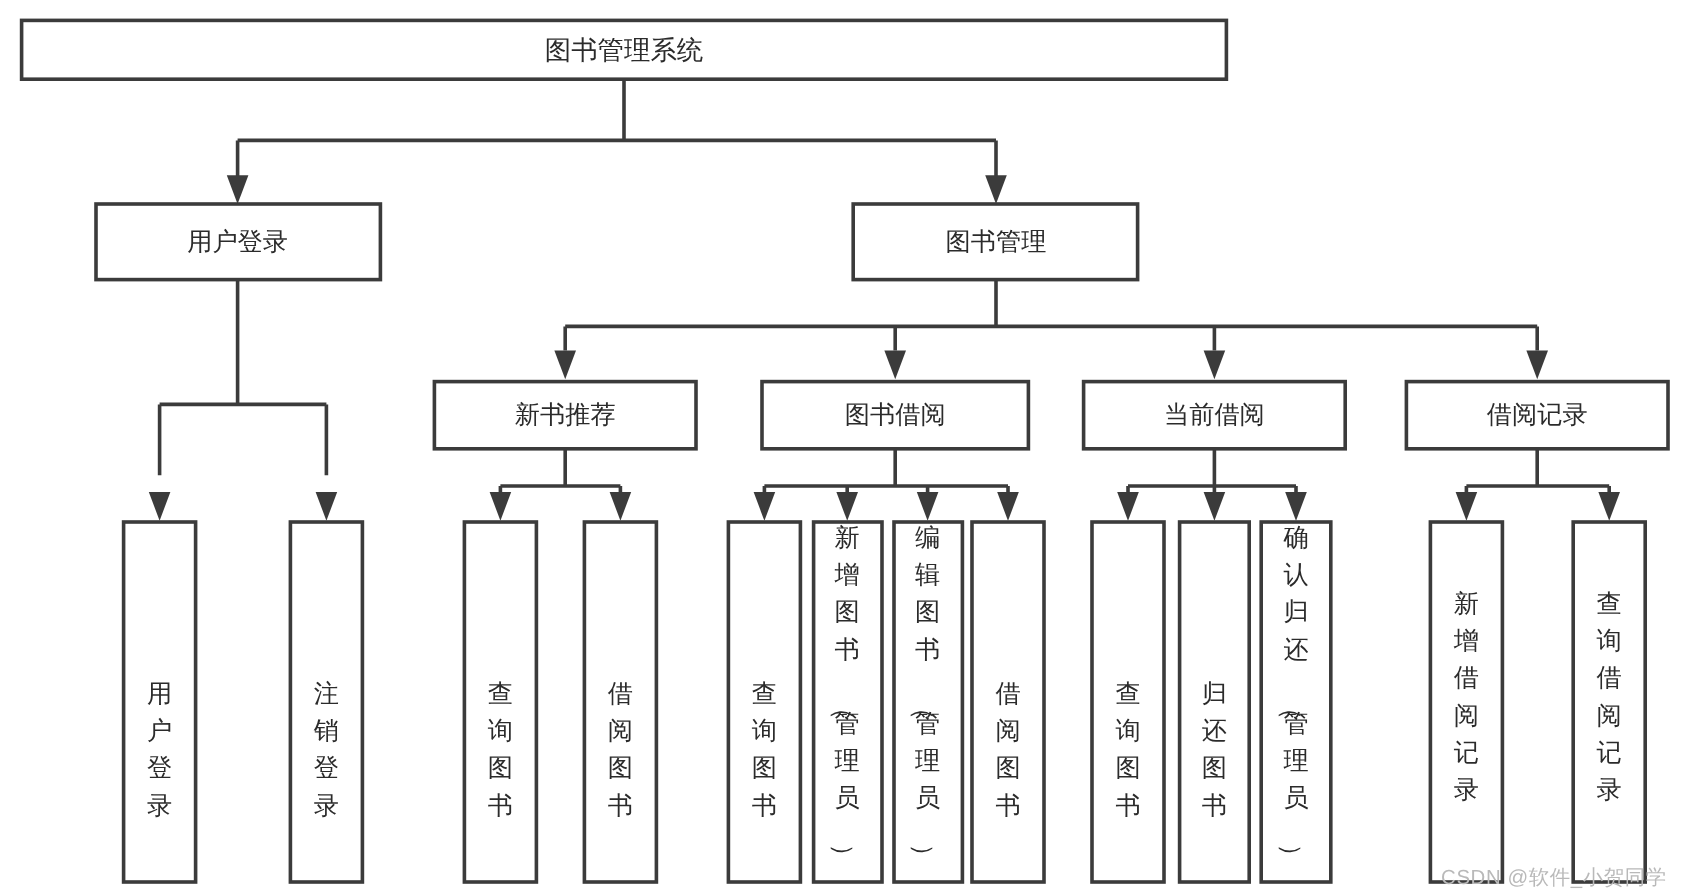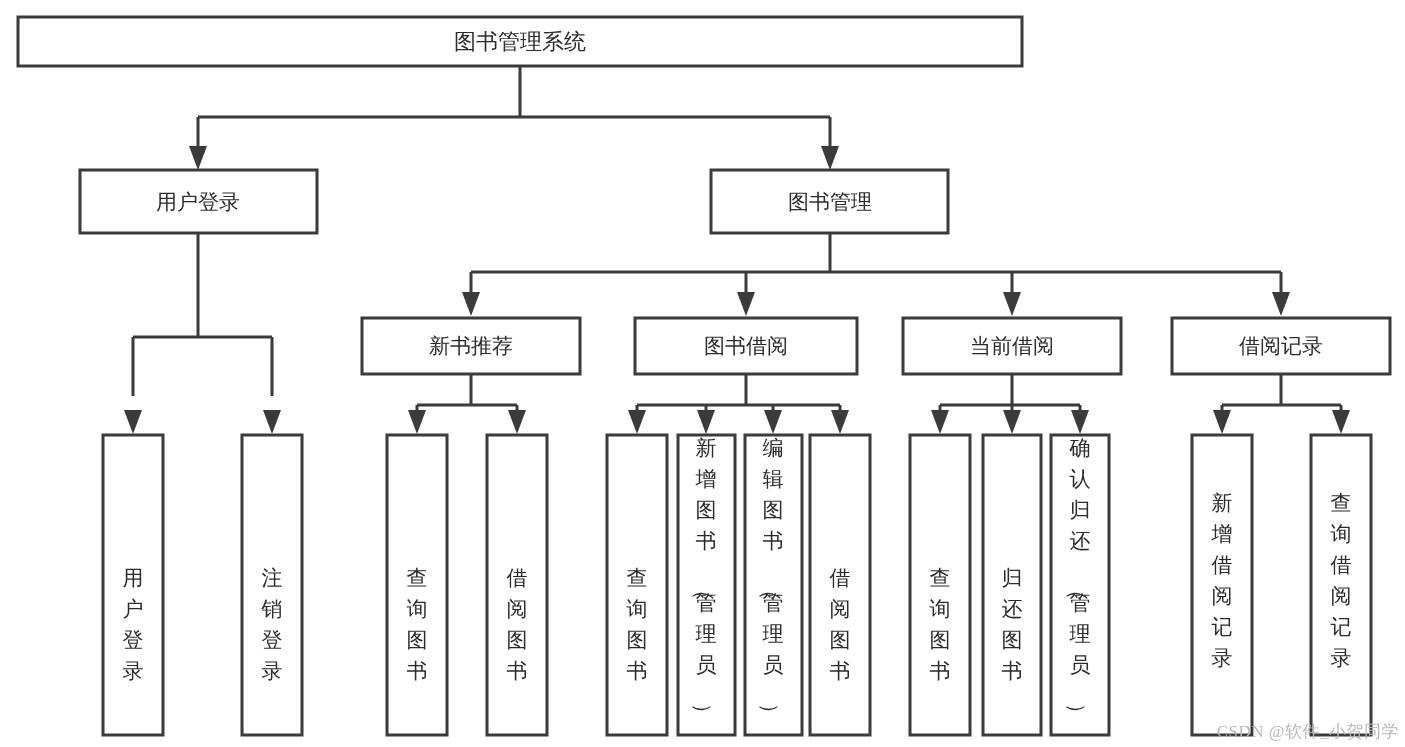--- a/index.html
+++ b/index.html
@@ -16,22 +16,22 @@
     font-family:"DejaVu Sans","Liberation Sans",sans-serif;
     fill:#2b2b2b; font-size:21px; text-anchor:middle;
     dominant-baseline:middle;
   }
   .nlabel-root{ font-size:22px; }
   .vlabel{
     font-family:"DejaVu Sans","Liberation Sans",sans-serif;
     fill:#2b2b2b; font-size:21px; text-anchor:middle;
   }
   .watermark{
-    position:absolute; right:6px; bottom:4px;
-    font-family:Liberation Serif, serif;
+    position:absolute; right:16px; bottom:4px;
+    font-family:Liberation Sans, sans-serif;
     font-size:17px; color:#b9b9b9; white-space:nowrap;
     letter-spacing:0.5px;
   }
 </style>
 </head>
 <body>
 
 <svg id="diagram" viewBox="0 0 1405 747">
   <defs>
     <g id="arrowhead">

